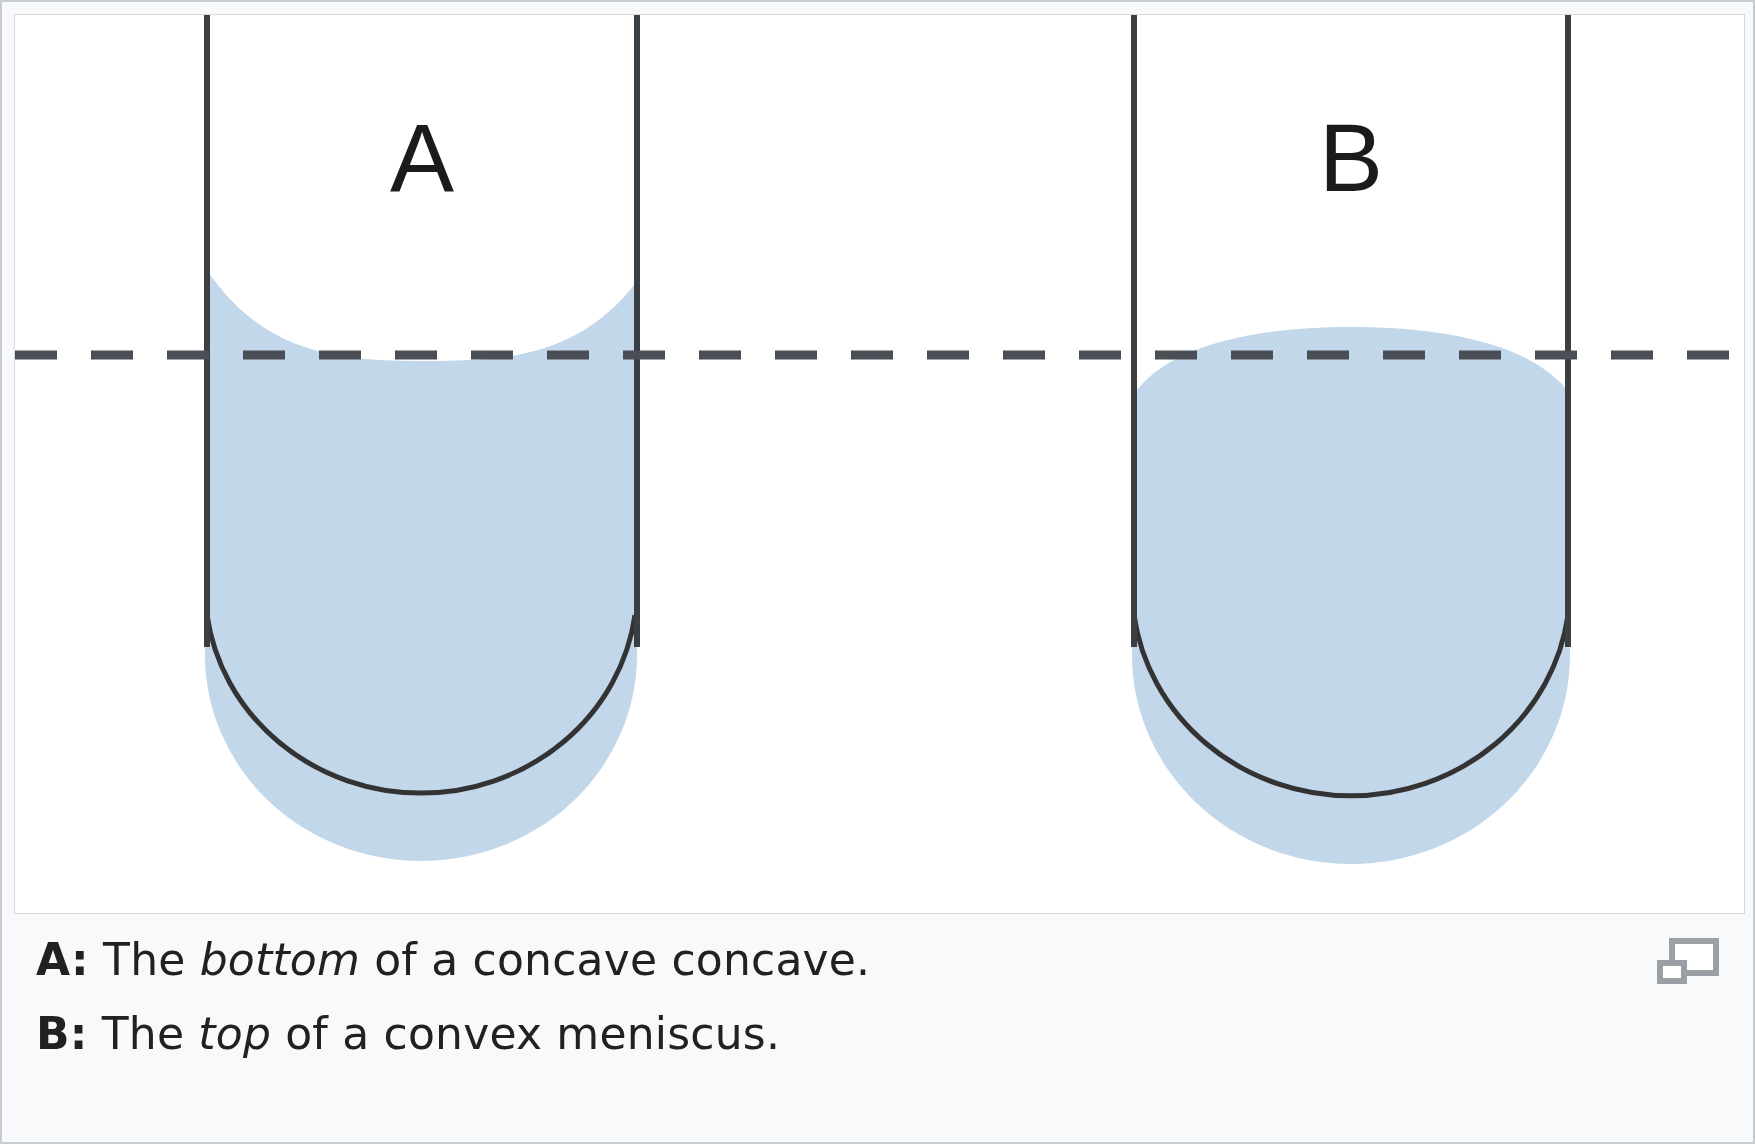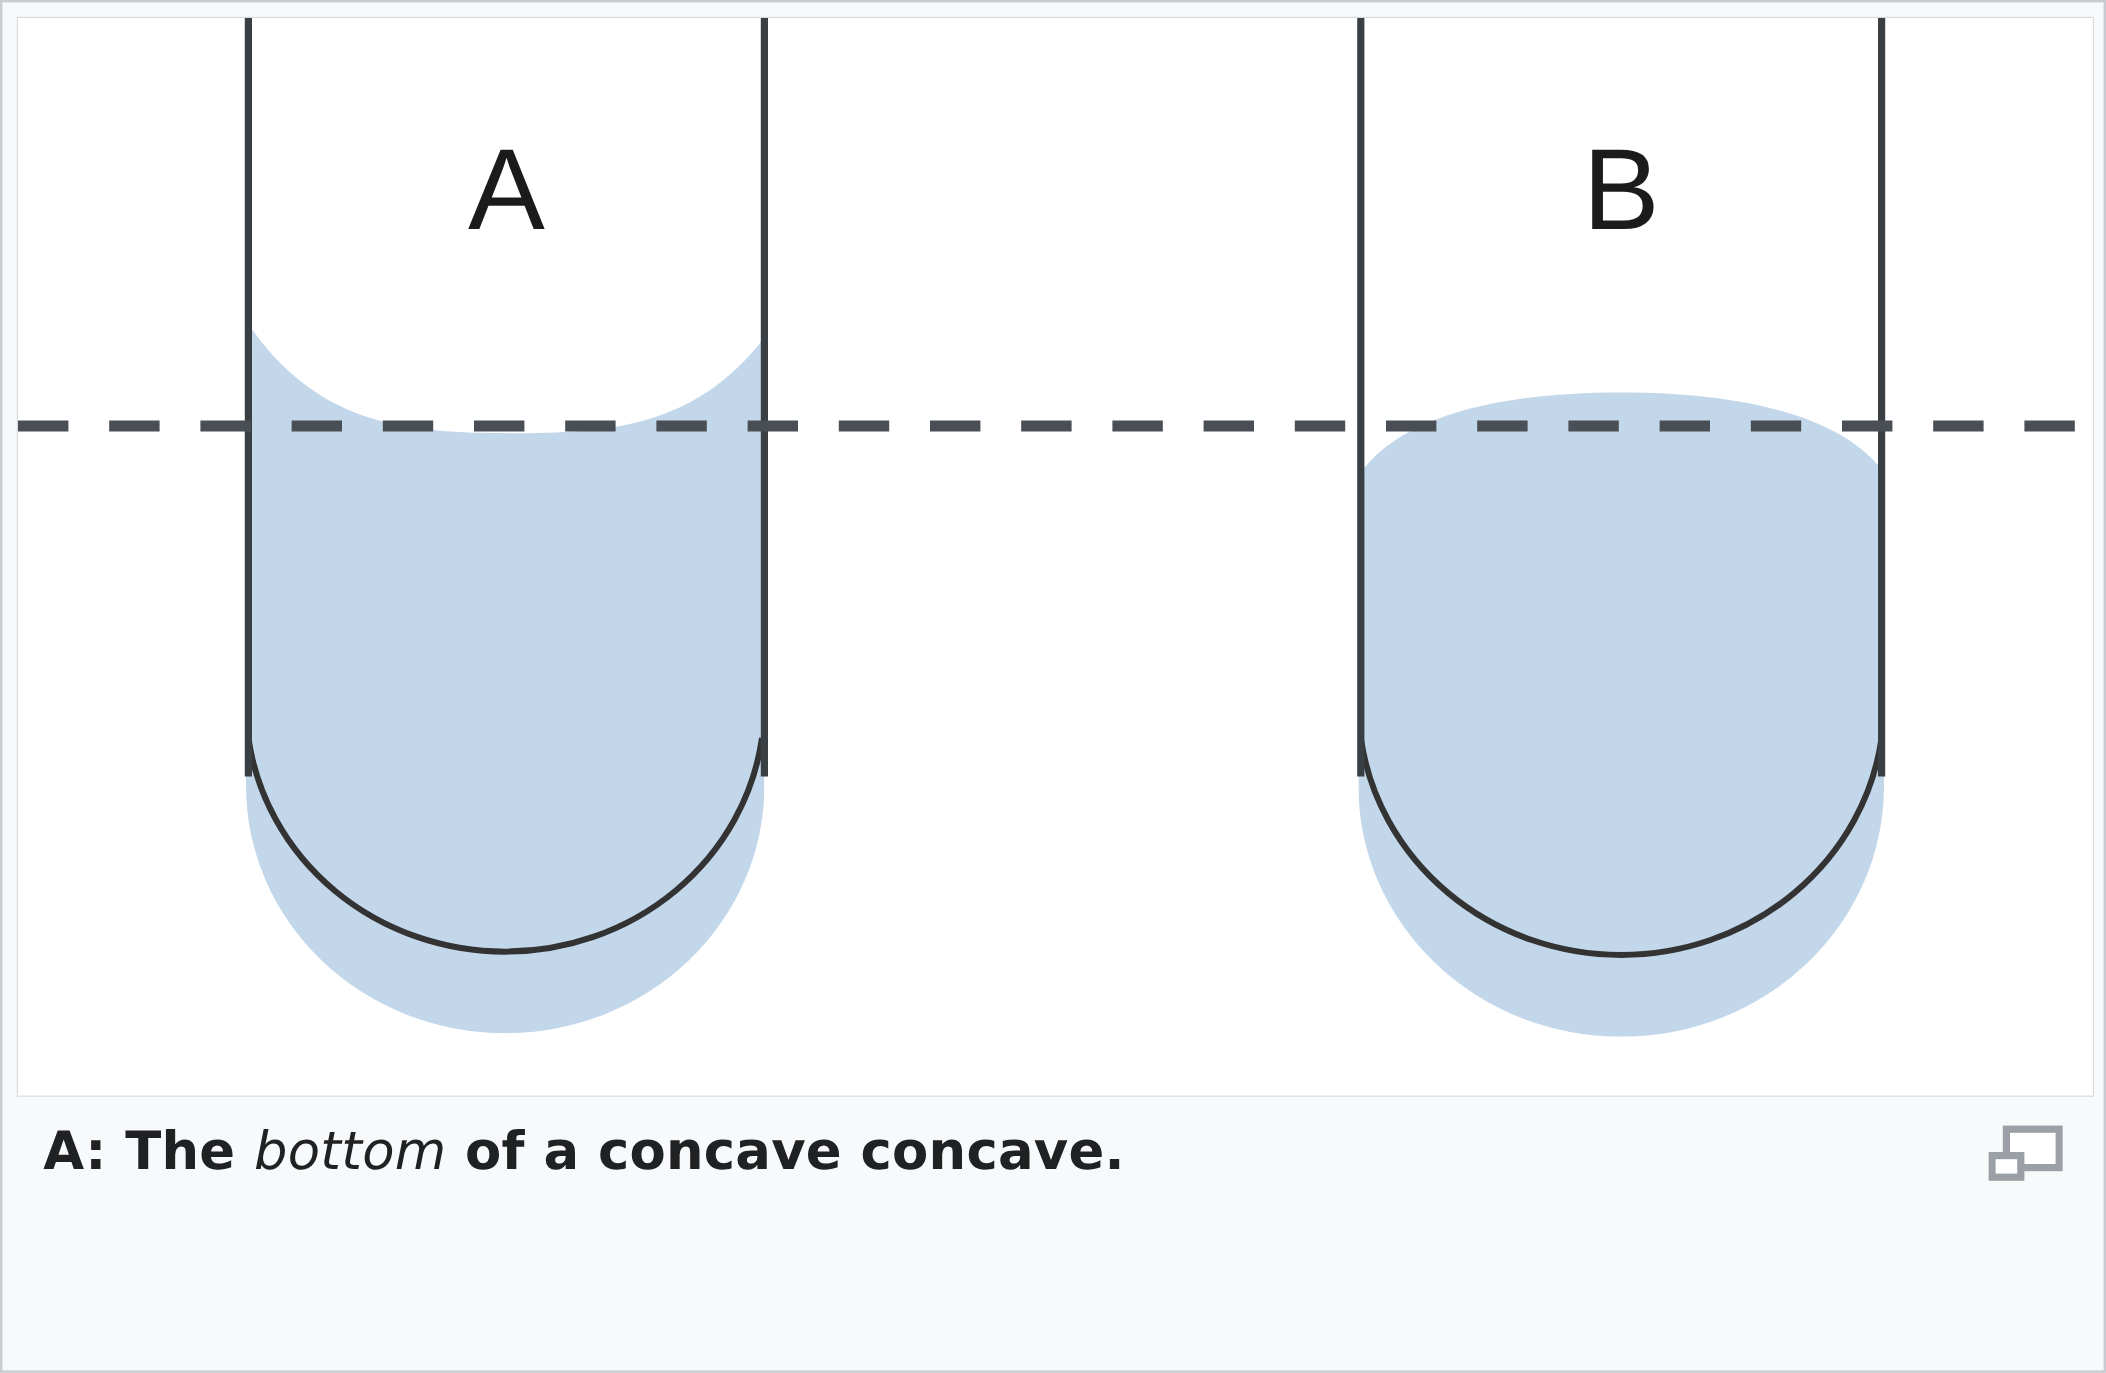--- a/index.html
+++ b/index.html
@@ -42,21 +42,21 @@
   .caption-line{
     font-size:44px;
     line-height:1.0;
     color:#202122;
     letter-spacing:0.2px;
     margin:0 0 30px 0;
     white-space:nowrap;
   }
   .cap-key{font-weight:bold;}
   .cap-em{font-style:italic;}
-  .cap-txt{font-weight:bold;}
+  .cap-txt{font-weight:normal;}
 
   .magnify-icon{
     position:absolute;
     right:26px;
     top:16px;
     width:62px;height:54px;
   }
   .magnify-icon svg{display:block;width:100%;height:100%;}
 
   .tube-label{
@@ -131,20 +131,23 @@
       <line x1="0" y1="340" x2="1729" y2="340" stroke="#4a4f55" stroke-width="9" stroke-dasharray="42 34" stroke-linecap="butt"></line>
     </svg>
   </div>
 
   <div class="caption">
 
     <p class="caption-line">
       <span class="cap-key">A:</span><span class="cap-txt"> The </span><span class="cap-em">bottom</span><span class="cap-txt"> of a concave concave.</span>
     </p>
 
+    <p class="caption-line">
+      <span class="cap-key">B:</span><span class="cap-txt"> The </span><span class="cap-em">top</span><span class="cap-txt"> of a convex meniscus.</span>
+    </p>
 
     <div class="magnify-icon">
       <svg viewBox="0 0 31 27" xmlns="http://www.w3.org/2000/svg">
         <rect x="7.5" y="2.5" width="22" height="16" fill="#ffffff" stroke="#9aa0a6" stroke-width="3"></rect>
         <rect x="1.5" y="13.5" width="12" height="9" fill="#ffffff" stroke="#9aa0a6" stroke-width="3"></rect>
       </svg>
     </div>
 
   </div>
 

